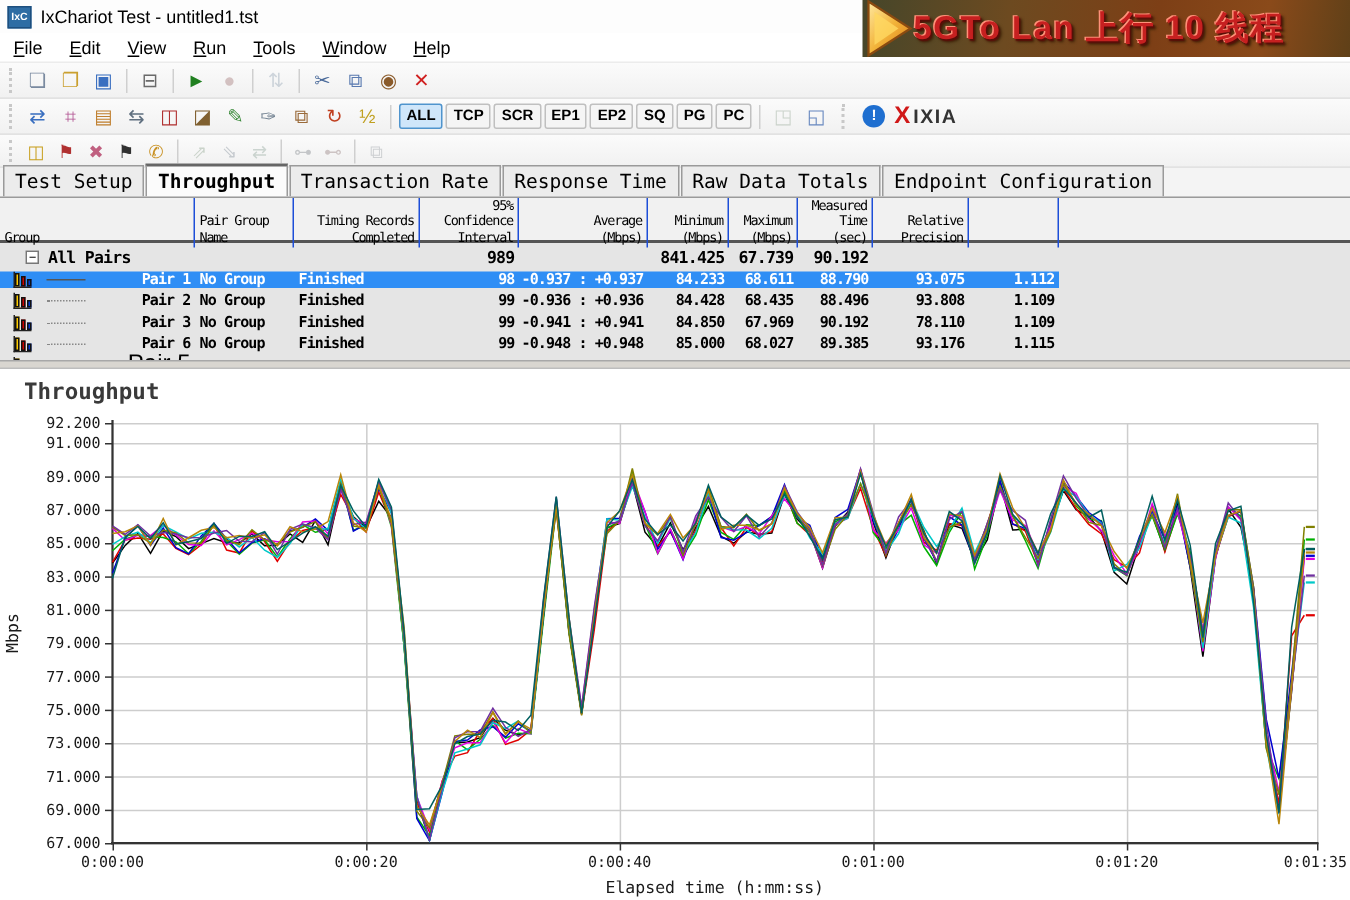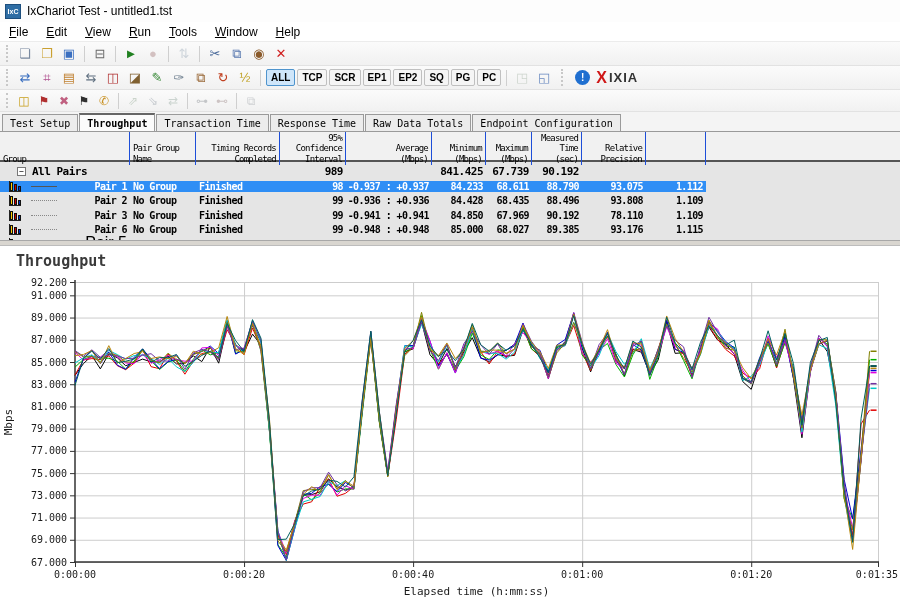--- a/index.html
+++ b/index.html
@@ -46,21 +46,21 @@
         background:#f5f5f5;border-radius:2px;cursor:default;}
   .fbtn.active{background:#cfe6fa;border-color:#4f94cd;}
   .info-badge{width:15px;height:15px;border-radius:50%;background:#1f6fd0;color:#fff;font-size:10px;
               font-weight:bold;display:flex;align-items:center;justify-content:center;margin:0 6px;}
   .ixia{font-weight:bold;font-size:13px;letter-spacing:1px;color:#333;display:flex;align-items:center;}
   .ixia .x{color:#d01818;font-size:16px;font-weight:bold;margin-right:1px;}
 
   
   .tabstrip{position:absolute;top:112px;left:0;width:100%;height:19px;background:#f4f4f4;
             display:flex;align-items:flex-end;padding-left:2px;font-family:"DejaVu Sans Mono",monospace;}
-  .tab{font-size:10px;padding:3px 7px 2px 7px;border:1px solid #9a9a9a;border-bottom:none;
+  .tab{font-size:13px;padding:3px 7px 2px 7px;border:1px solid #9a9a9a;border-bottom:none;
        background:#ececec;margin-right:1px;white-space:nowrap;cursor:default;margin-top:18px;}
   .tab.active{background:#fbfbfb;border-top:2px solid #666;font-weight:bold;position:relative;top:0px;}
 
   
   .grid-row{display:grid;grid-template-columns:130px 66px 84px 66px 86px 54px 46px 50px 64px 60px 194px;}
   .thead{position:absolute;top:131px;left:0;width:100%;height:31px;background:#f1f1f1;
          border-top:1px solid #9a9a9a;border-bottom:2px solid #555;
          font-family:"DejaVu Sans Mono",monospace;font-size:9px;letter-spacing:-0.8px;}
   .th{border-right:1px solid #1d4ed8;padding:1px 3px;display:flex;align-items:flex-end;
       white-space:pre-line;line-height:1.15;}
@@ -92,20 +92,34 @@
 </head>
 <body>
 
 <div class="window">
 
   <div class="titlebar">
     <div class="app-icon">IxC</div>
     <div class="win-title">IxChariot Test - untitled1.tst</div>
   </div>
 
+  <div class="banner">
+    <svg class="banner-tri" viewBox="0 0 34 38">
+      <defs>
+        <linearGradient id="gold" x1="0" y1="0" x2="1" y2="1">
+          <stop offset="0" stop-color="#ffe9a0"></stop>
+            <stop offset=".5" stop-color="#f2b33a"></stop>
+          <stop offset="1" stop-color="#d97a16"></stop>
+        </linearGradient>
+      </defs>
+      <polygon points="4,1 32,19 4,37" fill="url(#gold)" stroke="#8a4a10" stroke-width="1.5"></polygon>
+      <polygon points="8,8 24,19 8,30" fill="#ffd862" opacity="0.8"></polygon>
+    </svg>
+    <div class="banner-text">5GTo Lan 上行 10 线程</div>
+  </div>
 
   <div class="menubar" id="menubar">
       <div class="menu-item"><u>F</u>ile</div>
       <div class="menu-item"><u>E</u>dit</div>
       <div class="menu-item"><u>V</u>iew</div>
       <div class="menu-item"><u>R</u>un</div>
       <div class="menu-item"><u>T</u>ools</div>
       <div class="menu-item"><u>W</u>indow</div>
       <div class="menu-item"><u>H</u>elp</div>
     </div>
@@ -171,21 +185,21 @@
       <div class="tsep"></div>
       <div class="tbtn disabled" style="color: rgb(96, 112, 128);">⊶</div>
       <div class="tbtn disabled" style="color: rgb(160, 96, 96);">⊷</div>
       <div class="tsep"></div>
       <div class="tbtn disabled" style="color: rgb(128, 144, 160);">⧉</div>
     </div>
 
   <div class="tabstrip" id="tabstrip">
       <div class="tab">Test Setup</div>
       <div class="tab active">Throughput</div>
-      <div class="tab">Transaction Time</div>
+      <div class="tab">Transaction Rate</div>
       <div class="tab">Response Time</div>
       <div class="tab">Raw Data Totals</div>
       <div class="tab">Endpoint Configuration</div>
     </div>
 
   <div class="thead grid-row" id="thead">
       <div class="th">Group</div>
       <div class="th">Pair Group
 Name</div>
       <div class="th right">Timing Records

